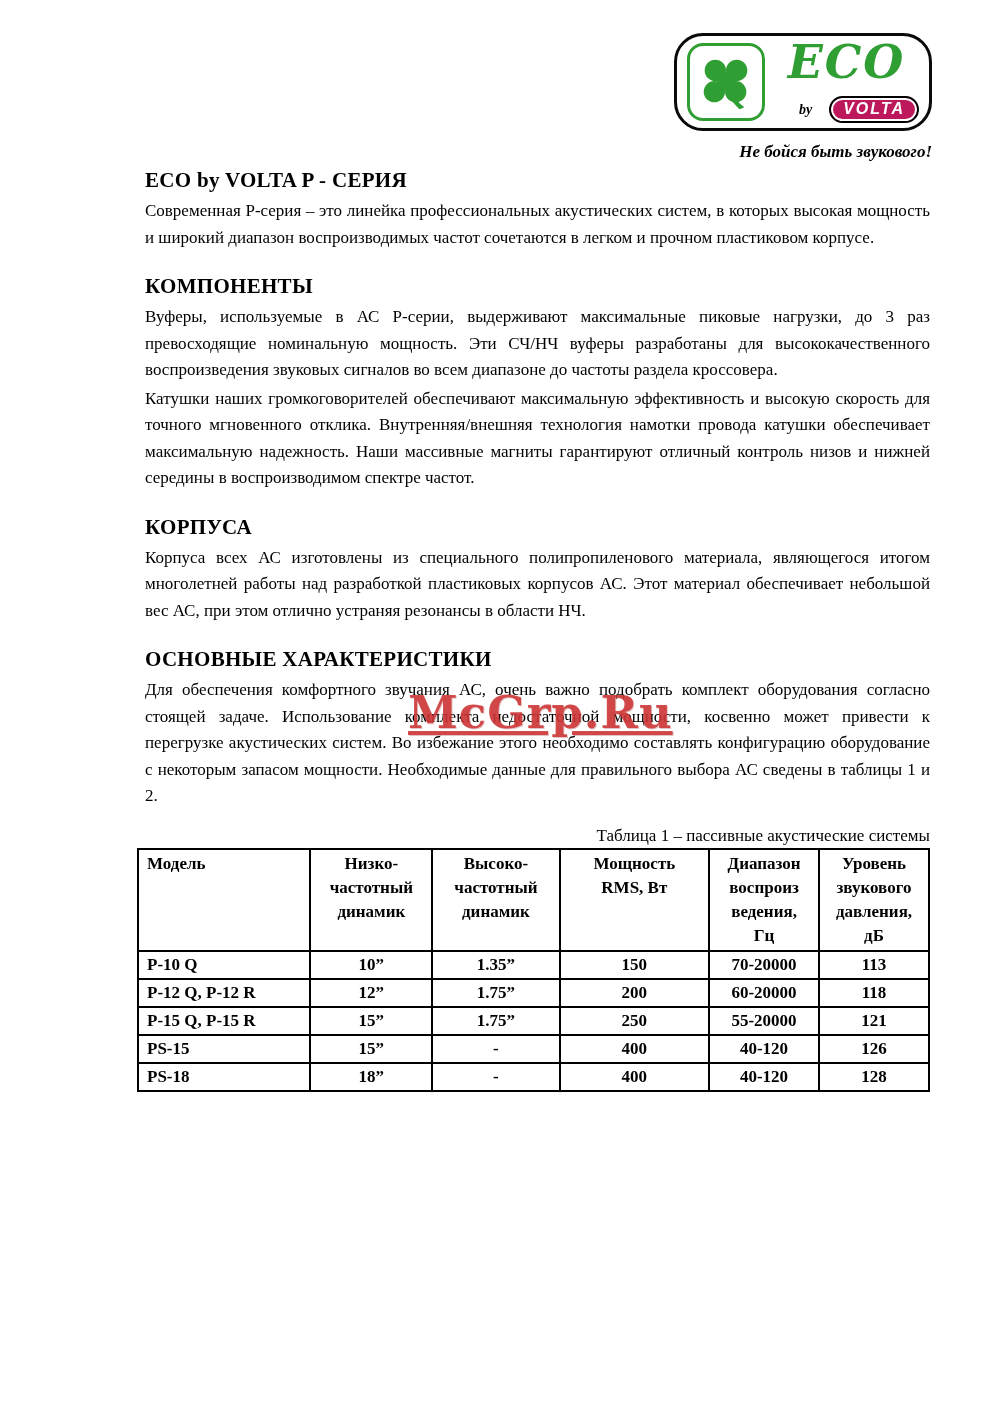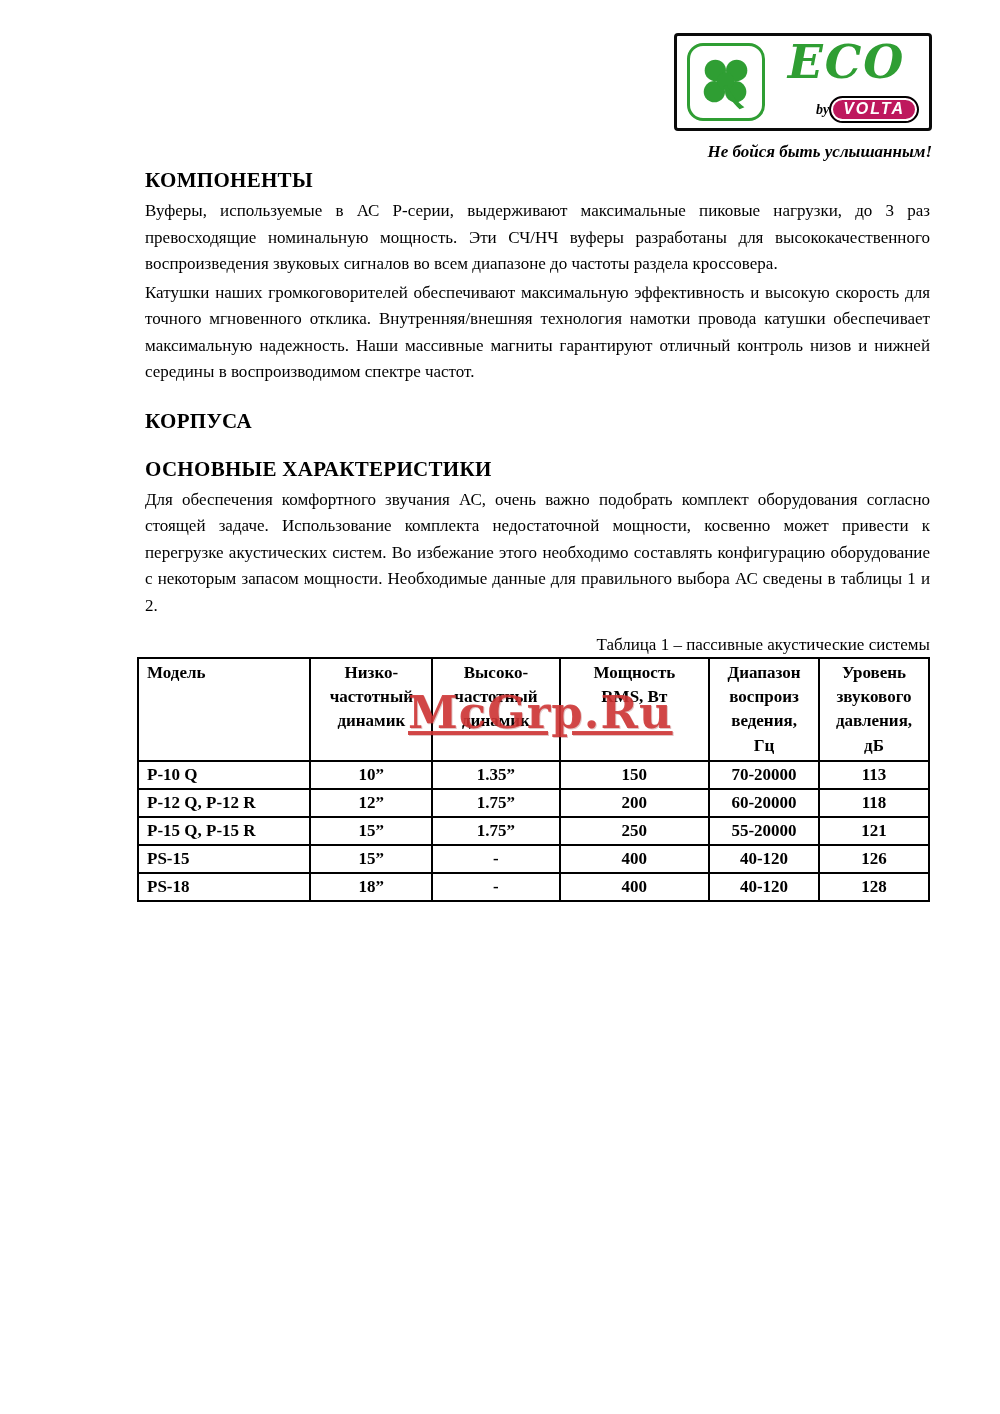--- a/index.html
+++ b/index.html
@@ -11,33 +11,33 @@
     background: #fff;
     font-family: "Liberation Serif", serif;
     color: #000;
     overflow: hidden;
     margin: 0 auto;
   }
 
   
   .logo-wrap { position: absolute; top: 33px; right: 68px; width: 258px; }
   .logo-box {
-    height: 98px; border: 3px solid #0a0a0a; border-radius: 4px;
+    height: 98px; border: 3px solid #0a0a0a; border-radius: 29px;
     display: flex; align-items: center; gap: 9px; padding: 6px 10px; background: #fff;
   }
   .clover-frame {
     width: 78px; height: 78px; border: 3px solid #2f9e33; border-radius: 16px;
     display: flex; align-items: center; justify-content: center; flex: none;
   }
   .logo-right { flex: 1; display: flex; flex-direction: column; align-items: center; }
   .eco-text {
     font-size: 46px; font-style: italic; font-weight: bold; color: #2f9e33;
     line-height: 0.95; font-family: "DejaVu Serif", serif; letter-spacing: 2px;
   }
-  .byline { display: flex; align-items: center; gap: 0; align-self: flex-end; margin-top: 12px; }
+  .byline { display: flex; align-items: center; gap: 17px; align-self: flex-end; margin-top: 12px; }
   .by-text { font-size: 14px; font-weight: bold; font-style: italic; }
   .volta-badge {
     background: #be185d; color: #fff; font-family: "Liberation Sans", sans-serif;
     font-weight: bold; font-style: italic; font-size: 16px; letter-spacing: 2px;
     padding: 2px 12px 3px 12px; border-radius: 14px;
     box-shadow: inset 0 0 0 2px #fff; border: 2px solid #000;
   }
   .slogan { margin-top: 11px; text-align: right; font-weight: bold; font-style: italic; font-size: 17px; }
 
   
@@ -108,36 +108,41 @@
         </svg>
       </div>
       <div class="logo-right">
         <div class="eco-text">ECO</div>
         <div class="byline">
           <span class="by-text">by</span>
           <span class="volta-badge">VOLTA</span>
         </div>
       </div>
     </div>
-    <div class="slogan">Не бойся быть услышанным!</div>
+    <div class="slogan">Не бойся быть звукового!</div>
   </div>
 
   <div class="watermark">McGrp.Ru</div>
 
   <div class="content">
 
+    <div class="section">
+      <h1 class="section-heading">ECO by VOLTA  P - СЕРИЯ</h1>
+      <p class="body-par">Современная Р-серия – это линейка профессиональных акустических систем, в которых высокая мощность и широкий диапазон воспроизводимых частот сочетаются в легком и прочном пластиковом корпусе.</p>
+    </div>
 
     <div class="section">
       <h2 class="section-heading">КОМПОНЕНТЫ</h2>
       <p class="body-par">Вуферы, используемые в АС Р-серии, выдерживают максимальные пиковые нагрузки, до 3 раз превосходящие номинальную мощность. Эти СЧ/НЧ вуферы разработаны для высококачественного воспроизведения звуковых сигналов во всем диапазоне до частоты раздела кроссовера.</p>
       <p class="body-par">Катушки наших громкоговорителей обеспечивают максимальную эффективность и высокую скорость для точного мгновенного отклика. Внутренняя/внешняя технология намотки провода катушки обеспечивает максимальную надежность. Наши массивные магниты гарантируют отличный контроль низов и нижней середины в воспроизводимом спектре частот.</p>
     </div>
 
     <div class="section">
       <h2 class="section-heading">КОРПУСА</h2>
+      <p class="body-par">Корпуса всех АС изготовлены из специального полипропиленового материала, являющегося итогом многолетней работы над разработкой пластиковых корпусов АС. Этот материал обеспечивает небольшой вес АС, при этом отлично устраняя резонансы в области НЧ.</p>
     </div>
 
     <div class="section">
       <h2 class="section-heading">ОСНОВНЫЕ ХАРАКТЕРИСТИКИ</h2>
       <p class="body-par">Для обеспечения комфортного звучания АС, очень важно подобрать комплект оборудования согласно стоящей задаче. Использование комплекта недостаточной мощности, косвенно может привести к перегрузке акустических систем. Во избежание этого необходимо составлять конфигурацию оборудование с некоторым запасом мощности. Необходимые данные для правильного выбора АС сведены в таблицы 1 и 2.</p>
     </div>
 
     <div class="table-caption">Таблица 1 – пассивные акустические системы</div>
 
     <table class="specs">

